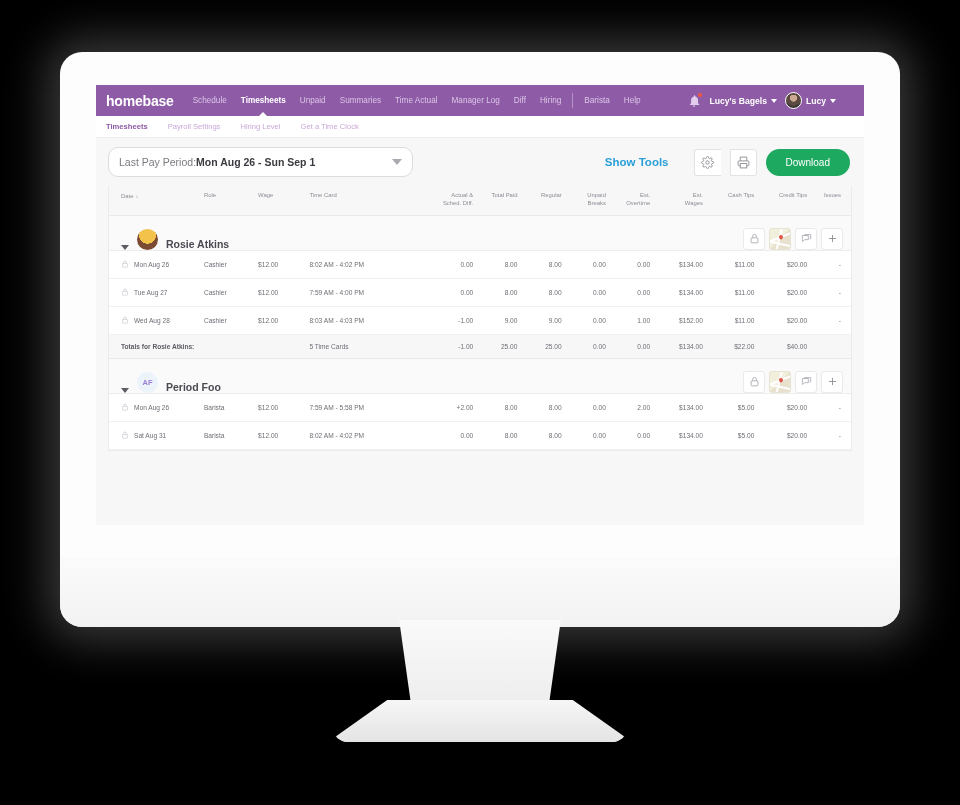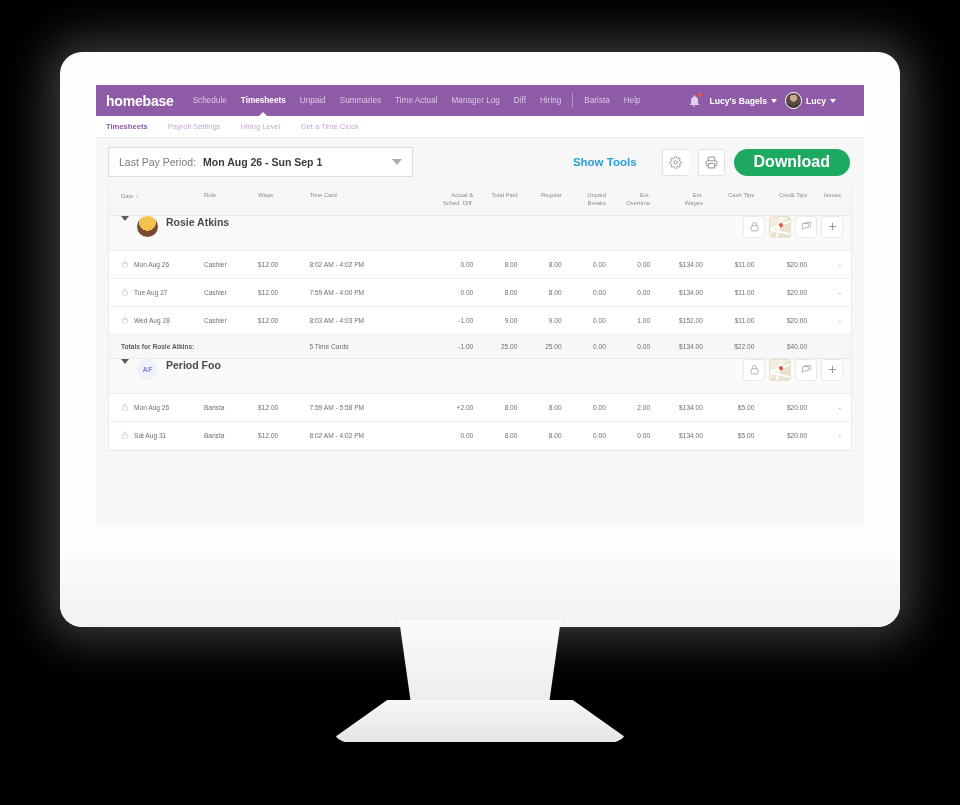--- a/index.html
+++ b/index.html
@@ -88,35 +88,35 @@
   }
   .subnav-item{ font-size:7.6px; padding:0 11px 0 0; margin-right:9px; color:#c9a8d8; cursor:pointer; white-space:nowrap;}
   .subnav-item.active{ color:#8e5ba6; font-weight:700; }
 
   
   #toolbar{
     height:48px; display:flex; align-items:center; padding:0 14px 0 12px;
     background:#f7f7f8;
   }
   #period-select{
-    width:305px; height:30px; background:#fff; border:1px solid #dcdcdc; border-radius:0;
+    width:305px; height:30px; background:#fff; border:1px solid #dcdcdc; border-radius:10px;
     display:flex; align-items:center; padding:0 10px; font-size:10.5px; color:#7a7a80; cursor:pointer;
   }
-  #period-select .strong{ color:#3a3a40; font-weight:700; margin-left:7px;}
+  #period-select .strong{ color:#3a3a40; font-weight:700; margin-left:0;}
   #period-caret{ margin-left:auto; width:0;height:0;border-left:5px solid transparent;border-right:5px solid transparent;border-top:6px solid #a9a9b0;}
   #toolbar-right{ margin-left:auto; display:flex; align-items:center; gap:9px;}
   #show-tools{ color:#2a9fd8; font-size:11.5px; font-weight:700; cursor:pointer; margin-right:16px;}
   .icon-btn{
     width:27px;height:27px;background:#fff;border:1px solid #e2e2e2;border-radius:3px;
     display:flex;align-items:center;justify-content:center;cursor:pointer;
   }
   .icon-btn.left{ border-radius:3px 0 0 3px; border-right:none;}
   .icon-btn.right{ border-radius:0 3px 3px 0;}
   #download-btn{
-    background:#1da960; color:#fff; font-size:16px; font-weight:700;
+    background:#1da960; color:#fff; font-size:10px; font-weight:400;
     height:27px; padding:0 20px; border-radius:14px; border:none; cursor:pointer;
     display:flex; align-items:center; font-family:"Liberation Sans", sans-serif;
   }
 
   
   #sheet{
     margin:0 12px; background:#fff; border:1px solid #ebebeb; border-top:none;
   }
   table.ts{ width:100%; border-collapse:collapse; table-layout:fixed; }
   .ts th{
@@ -126,21 +126,21 @@
   }
   .ts th.num, .ts td.num{ text-align:right; padding-right:6px;}
   .ts td{
     font-size:6.6px; color:#6e6e76; padding:9px 0; border-bottom:1px solid #f1f1f3;
   }
   tr.datarow td:first-child{ padding-left:12px;}
   .sort-arrow{ font-size:6px; margin-left:2px; color:#9a9aa2;}
 
   
   tr.emp-row td{ background:#fafafa; border-bottom:1px solid #ededed; padding:0;}
-  .emp-bar{ display:flex; align-items:flex-start; height:34px; padding:0 8px 0 12px;}
+  .emp-bar{ display:flex; align-items:flex-end; height:34px; padding:0 8px 0 12px;}
   .emp-caret{ width:0;height:0;border-left:4px solid transparent;border-right:4px solid transparent;border-top:5px solid #5c5c64; margin-right:8px; cursor:pointer;}
   .emp-avatar{
     width:21px;height:21px;border-radius:50%;
     background:radial-gradient(circle at 50% 30%, #f2c24a 0 46%, #7a4a33 47% 100%);
     margin-right:8px; flex:none;
   }
   .emp-initials{
     width:21px;height:21px;border-radius:50%;background:#ecf3fb;color:#9b7fd4;
     font-size:7.5px;font-weight:700;display:flex;align-items:center;justify-content:center;
     margin-right:8px; flex:none;

